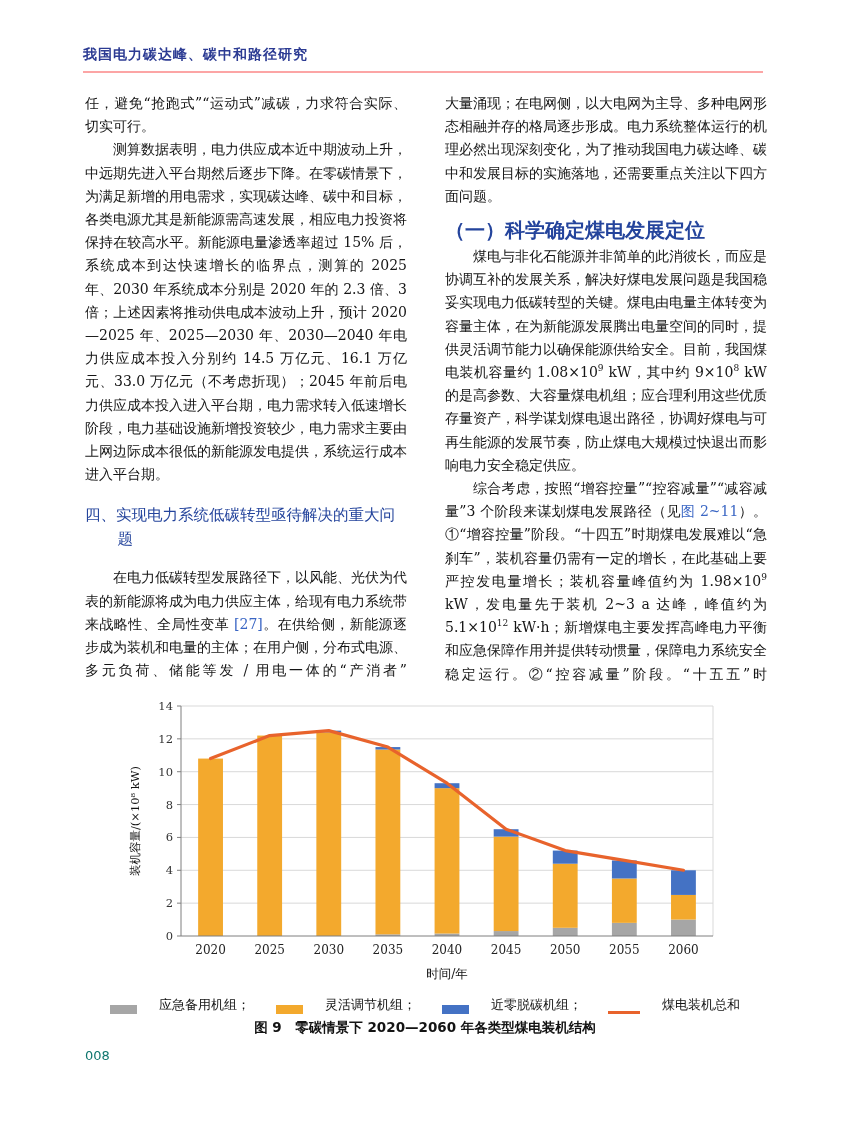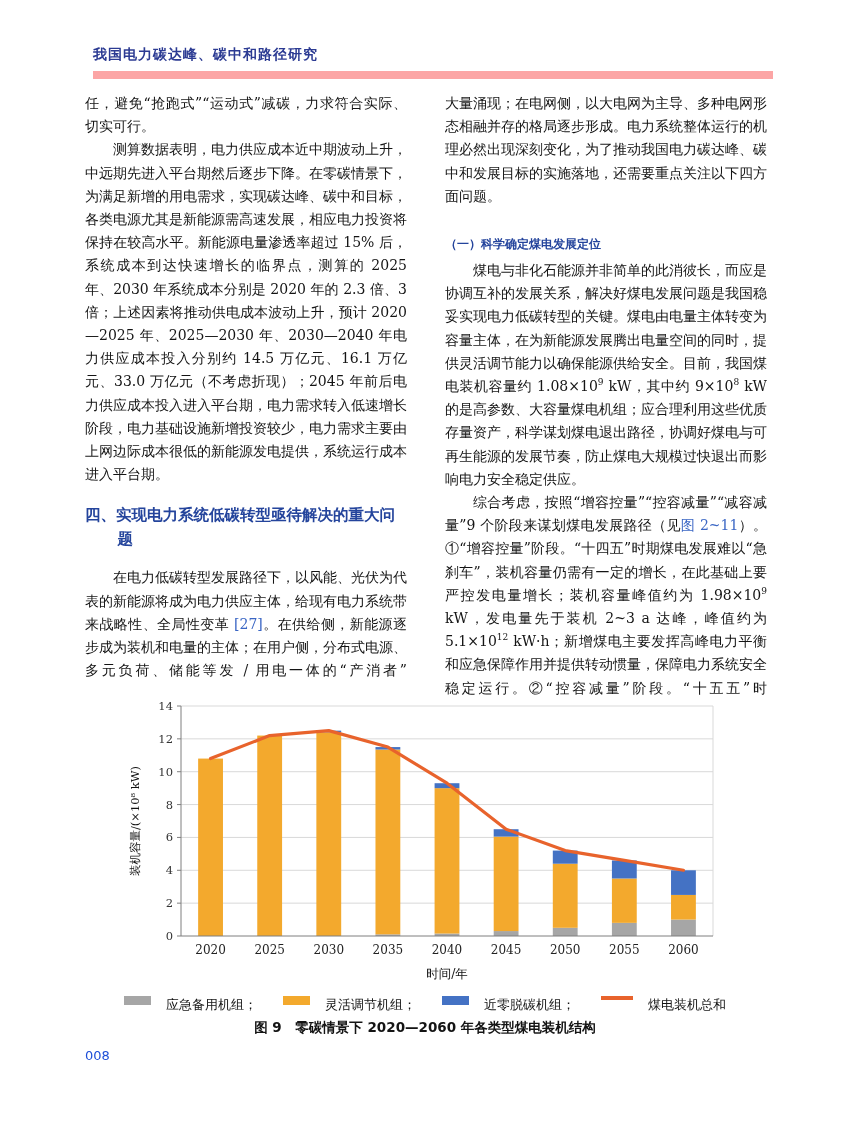--- a/index.html
+++ b/index.html
@@ -1,62 +1,62 @@
 <!DOCTYPE html>
 <html><head>
 <meta charset="utf-8">
 <style>
   html,body{margin:0;padding:0;background:#ffffff;}
   .page{position:relative;width:850px;height:1126px;background:#ffffff;overflow:hidden;
         font-family:"DejaVu Serif", serif;color:#141414;}
-  .running-title{position:absolute;left:93px;top:46px;width:680px;
+  .running-title{position:absolute;left:83px;top:46px;width:680px;
         font-family:"DejaVu Sans", sans-serif;font-weight:bold;font-size:14px;
-        color:#2c3b93;letter-spacing:1px;padding-bottom:7px;border-bottom:8px solid #fca5a5;}
+        color:#2c3b93;letter-spacing:1px;padding-bottom:7px;border-bottom:2px solid #fca5a5;}
   .columns{position:absolute;left:85px;top:92px;width:682px;display:flex;gap:38px;}
   .col{width:328px;font-size:14px;line-height:23.2px;text-align:justify;}
   .para{margin:0;}
   .para.indent{text-indent:2em;}
   .para.cont{text-align-last:justify;}
   sup{font-size:9px;line-height:0;}
   .ref{color:#3a66c4;}
-  .h1{font-family:"DejaVu Sans", sans-serif;font-weight:bold;font-size:15.5px;line-height:24px;
+  .h1{font-family:"DejaVu Sans", sans-serif;font-weight:normal;font-size:15.5px;line-height:24px;
       color:#24449c;margin:17px 0 15px 0;padding-left:2.1em;text-indent:-2.1em;text-align:left;}
-  .h2{font-family:"DejaVu Sans", sans-serif;font-weight:bold;font-size:12px;line-height:24px;
-      color:#24449c;margin:24px 0 3px 0;text-align:left;}
+  .h2{font-family:"DejaVu Sans", sans-serif;font-weight:bold;font-size:20px;line-height:24px;
+      color:#24449c;margin:10px 0 3px 0;text-align:left;}
   .figure{position:absolute;left:85px;top:698px;width:680px;text-align:center;}
   .legend{display:flex;justify-content:center;align-items:center;gap:26px;margin-top:2px;
       font-size:13px;font-family:"DejaVu Serif", serif;color:#141414;}
-  .legend-item{display:flex;align-items:flex-start;gap:15px;}
+  .legend-item{display:flex;align-items:flex-end;gap:22px;}
   .sw-rect{width:27px;height:9px;display:inline-block;}
   .sw-line{width:32px;height:3.5px;display:inline-block;}
   .caption{margin-top:5px;font-family:"DejaVu Sans", sans-serif;font-weight:bold;
       font-size:13.5px;color:#141414;}
   .page-number{position:absolute;left:85px;top:1048px;font-family:"DejaVu Sans", sans-serif;
-      font-size:13px;color:#1d4ed8;}
+      font-size:13px;color:#0f766e;}
   svg text{font-family:"DejaVu Serif", serif;}
 </style>
 </head>
 <body>
 
 <div class="page">
 
   <div class="running-title">我国电力碳达峰、碳中和路径研究</div>
 
   <div class="columns">
     <div class="col" id="col-left">
         <p class="para"><span>任，避免“抢跑式”“运动式”减碳，力求符合实际、切实可行。</span></p>
         <p class="para indent"><span>测算数据表明，电力供应成本近中期波动上升，中远期先进入平台期然后逐步下降。在零碳情景下，为满足新增的用电需求，实现碳达峰、碳中和目标，各类电源尤其是新能源需高速发展，相应电力投资将保持在较高水平。新能源电量渗透率超过 15% 后，系统成本到达快速增长的临界点，测算的 2025 年、2030 年系统成本分别是 2020 年的 2.3 倍、3 倍；上述因素将推动供电成本波动上升，预计 2020—2025 年、2025—2030 年、2030—2040 年电力供应成本投入分别约 14.5 万亿元、16.1 万亿元、33.0 万亿元（不考虑折现）；2045 年前后电力供应成本投入进入平台期，电力需求转入低速增长阶段，电力基础设施新增投资较少，电力需求主要由上网边际成本很低的新能源发电提供，系统运行成本进入平台期。</span></p>
         <div class="h1">四、实现电力系统低碳转型亟待解决的重大问题</div>
         <p class="para indent cont"><span>在电力低碳转型发展路径下，以风能、光伏为代表的新能源将成为电力供应主体，给现有电力系统带来战略性、全局性变革 </span><span class="ref">[27]</span><span>。在供给侧，新能源逐步成为装机和电量的主体；在用户侧，分布式电源、多元负荷、储能等发 / 用电一体的“产消者”</span></p>
       </div>
     <div class="col" id="col-right">
         <p class="para"><span>大量涌现；在电网侧，以大电网为主导、多种电网形态相融并存的格局逐步形成。电力系统整体运行的机理必然出现深刻变化，为了推动我国电力碳达峰、碳中和发展目标的实施落地，还需要重点关注以下四方面问题。</span></p>
         <div class="h2">（一）科学确定煤电发展定位</div>
         <p class="para indent"><span>煤电与非化石能源并非简单的此消彼长，而应是协调互补的发展关系，解决好煤电发展问题是我国稳妥实现电力低碳转型的关键。煤电由电量主体转变为容量主体，在为新能源发展腾出电量空间的同时，提供灵活调节能力以确保能源供给安全。目前，我国煤电装机容量约 1.08×10</span><sup>9</sup><span> kW，其中约 9×10</span><sup>8</sup><span> kW 的是高参数、大容量煤电机组；应合理利用这些优质存量资产，科学谋划煤电退出路径，协调好煤电与可再生能源的发展节奏，防止煤电大规模过快退出而影响电力安全稳定供应。</span></p>
-        <p class="para indent cont"><span>综合考虑，按照“增容控量”“控容减量”“减容减量”9 个阶段来谋划煤电发展路径（见</span><span class="ref">图 2~11</span><span>）。①“增容控量”阶段。“十四五”时期煤电发展难以“急刹车”，装机容量仍需有一定的增长，在此基础上要严控发电量增长；装机容量峰值约为 1.98×10</span><sup>9</sup><span> kW，发电量先于装机 2~3 a 达峰，峰值约为 5.1×10</span><sup>12</sup><span> kW·h；新增煤电主要发挥高峰电力平衡和应急保障作用并提供转动惯量，保障电力系统安全稳定运行。②“控容减量”阶段。“十五五”时</span></p>
+        <p class="para indent cont"><span>综合考虑，按照“增容控量”“控容减量”“减容减量”3 个阶段来谋划煤电发展路径（见</span><span class="ref">图 2~11</span><span>）。①“增容控量”阶段。“十四五”时期煤电发展难以“急刹车”，装机容量仍需有一定的增长，在此基础上要严控发电量增长；装机容量峰值约为 1.98×10</span><sup>9</sup><span> kW，发电量先于装机 2~3 a 达峰，峰值约为 5.1×10</span><sup>12</sup><span> kW·h；新增煤电主要发挥高峰电力平衡和应急保障作用并提供转动惯量，保障电力系统安全稳定运行。②“控容减量”阶段。“十五五”时</span></p>
       </div>
   </div>
 
   <div class="figure">
     <svg id="chart" width="600" height="292" viewBox="0 0 600 292">
         <line x1="56" y1="205.14285714285714" x2="588" y2="205.14285714285714" stroke="#d9d9d9" stroke-width="1"></line>
         <line x1="56" y1="172.28571428571428" x2="588" y2="172.28571428571428" stroke="#d9d9d9" stroke-width="1"></line>
         <line x1="56" y1="139.42857142857144" x2="588" y2="139.42857142857144" stroke="#d9d9d9" stroke-width="1"></line>
         <line x1="56" y1="106.57142857142858" x2="588" y2="106.57142857142858" stroke="#d9d9d9" stroke-width="1"></line>
         <line x1="56" y1="73.71428571428572" x2="588" y2="73.71428571428572" stroke="#d9d9d9" stroke-width="1"></line>

